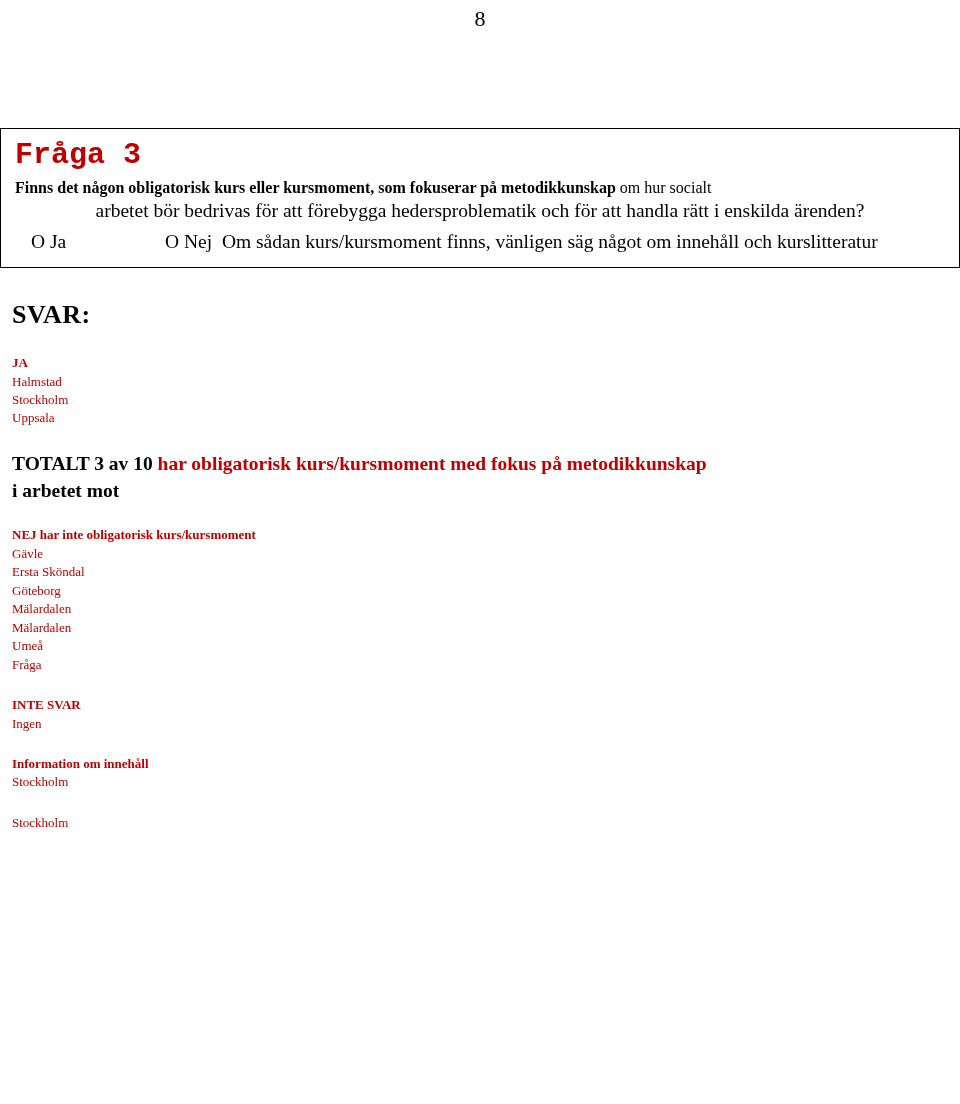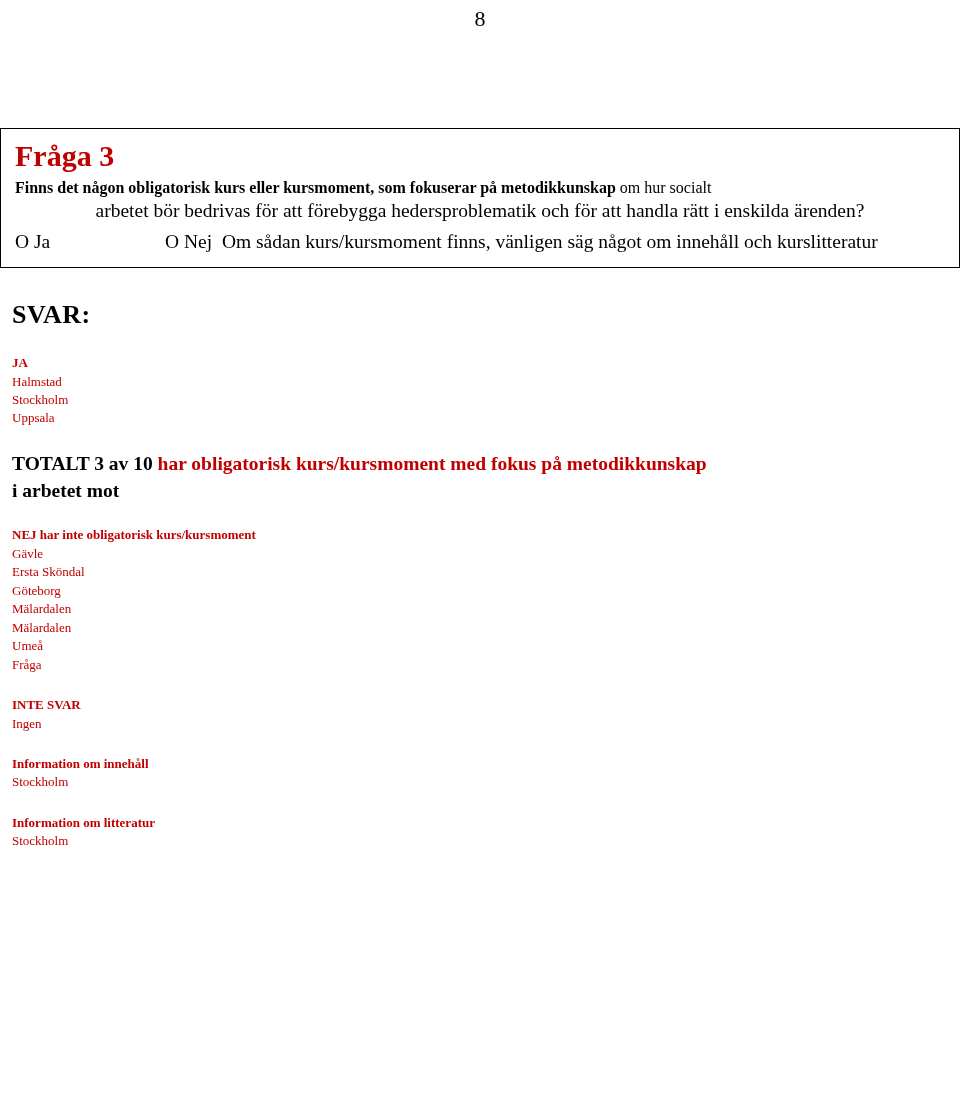--- a/index.html
+++ b/index.html
@@ -34,21 +34,21 @@
   .question-box {
     border-top: 1px solid #000;
     border-bottom: 1px solid #000;
     border-left: 1px solid #000;
     border-right: 1px solid #000;
     margin: 0 0 0 0;
     padding: 10px 14px 12px 14px;
     box-sizing: border-box;
   }
   .q-title {
-    font-family: Liberation Serif, serif;
+    font-family: Liberation Mono, monospace;
     font-size: 30px;
     font-weight: bold;
     color: #c00000;
     line-height: 1.12;
     margin: 0 0 4px 0;
   }
   .q-body {
     font-size: 16px;
     line-height: 1.32;
     color: #000;
@@ -64,21 +64,21 @@
   }
   .q-options {
     margin-top: 6px;
     font-size: 19.5px;
     line-height: 1.3;
     position: relative;
     height: 26px;
   }
   .opt-ja {
     position: absolute;
-    left: 0;
+    left: 16px;
     top: 0;
   }
   .opt-nej {
     position: absolute;
     left: 150px;
     top: 0;
   }
   .answer {
     padding: 0 12px;
     margin-top: 32px;
@@ -160,17 +160,16 @@
     <div class="line bold">INTE SVAR</div>
     <div class="line">Ingen</div>
 
     <div class="block-gap"></div>
 
     <div class="line bold">Information  om innehåll</div>
     <div class="line">Stockholm</div>
 
     <div class="block-gap"></div>
 
-    <div class="line bold">Information om litteratur</div>
     <div class="line">Stockholm</div>
   </div>
 
 </div>
 
 </body></html>

